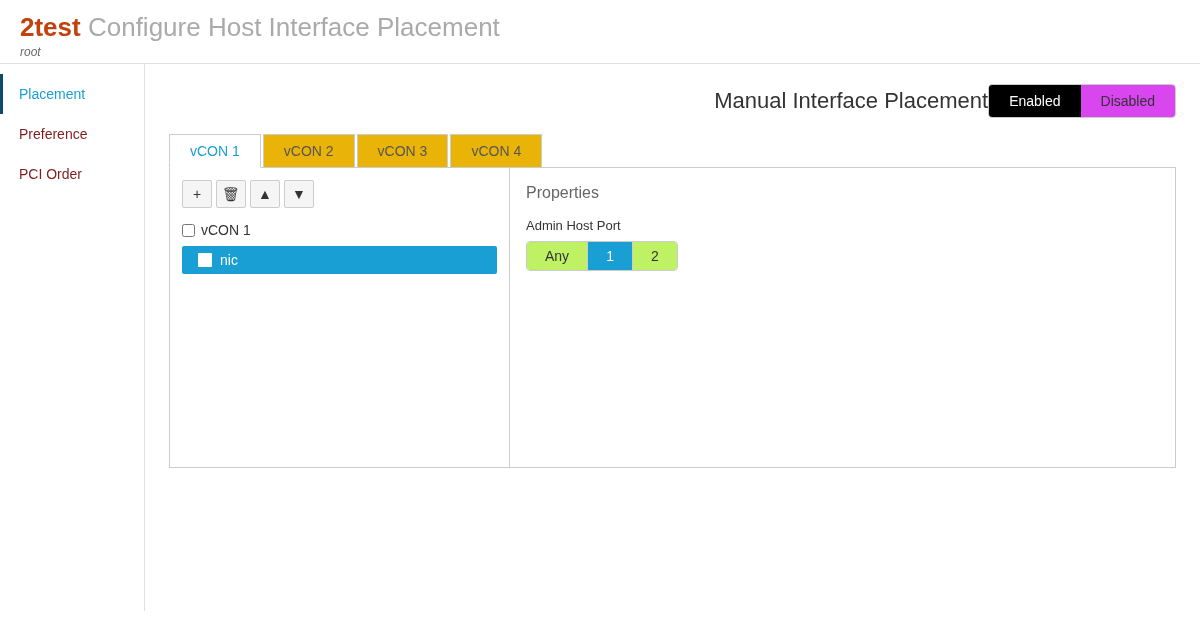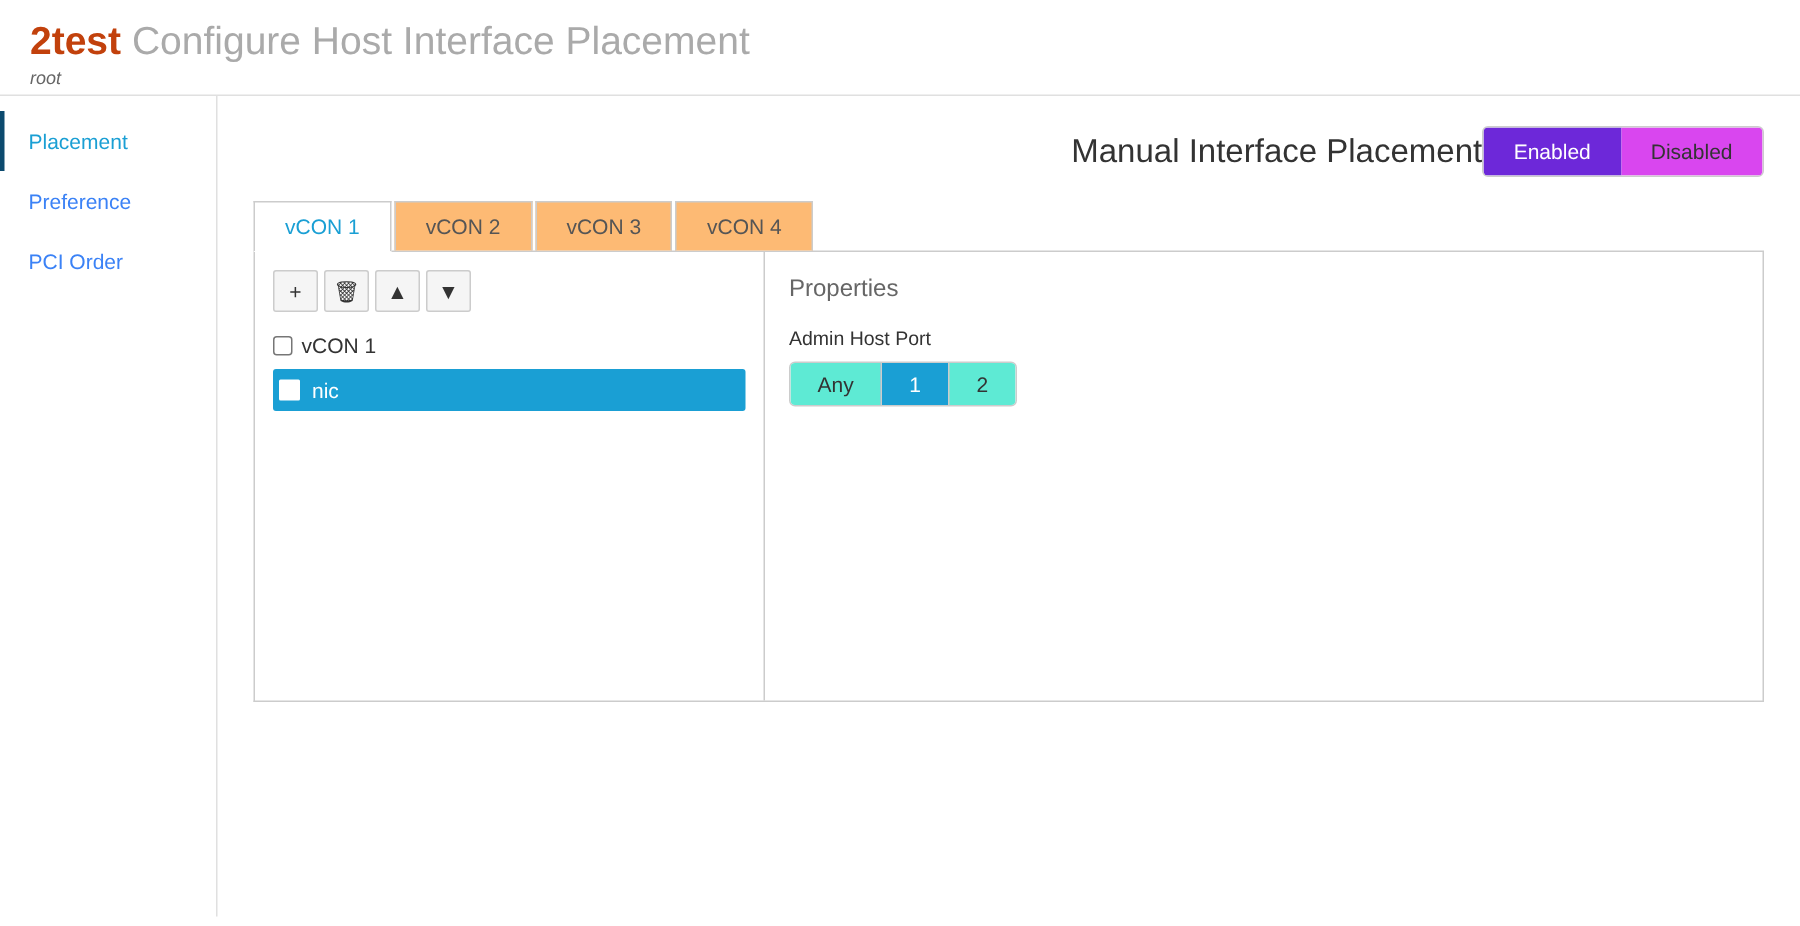--- a/index.html
+++ b/index.html
@@ -43,21 +43,21 @@
     
     .sidebar {
       width: 145px;
       border-right: 1px solid #e0e0e0;
       padding-top: 10px;
     }
     .sidebar-item {
       padding: 12px 16px;
       cursor: pointer;
       font-size: 14px;
-      color: #3b82f6;
+      color: #7f1d1d;
       border-left: 3px solid transparent;
     }
     .sidebar-item.active {
       color: #1a9fd4;
       border-left: 3px solid #0c4a6e;
       font-weight: 500;
     }
 
     
     .main {
@@ -88,36 +88,36 @@
     }
     .toggle-btn {
       padding: 8px 20px;
       border: none;
       cursor: pointer;
       font-size: 14px;
       background: #d946ef;
       color: #333;
     }
     .toggle-btn.active {
-      background: #6d28d9;
+      background: #000000;
       color: #fff;
     }
 
     
     .vcon-tabs {
       display: flex;
       border-bottom: 1px solid #ccc;
       margin-bottom: 0;
     }
     .vcon-tab {
       padding: 8px 20px;
       border: 1px solid #ccc;
       border-bottom: none;
       cursor: pointer;
-      background: #fdba74;
+      background: #eab308;
       font-size: 14px;
       color: #555;
       margin-right: 2px;
     }
     .vcon-tab.active {
       background: #fff;
       color: #1a9fd4;
       font-weight: 500;
       border-bottom: 1px solid #fff;
       margin-bottom: -1px;
@@ -170,21 +170,21 @@
       color: #333;
     }
     .vcon-item input[type="checkbox"] {
       margin-right: 6px;
     }
 
     
     .nic-item {
       display: flex;
       align-items: center;
-      padding: 6px 4px;
+      padding: 6px 16px;
       background: #1a9fd4;
       color: #fff;
       cursor: pointer;
       border-radius: 2px;
       font-size: 14px;
     }
     .nic-icon {
       width: 14px;
       height: 14px;
       background: #fff;
@@ -216,21 +216,21 @@
       border: 1px solid #ccc;
       border-radius: 4px;
       overflow: hidden;
       width: fit-content;
     }
     .port-btn {
       padding: 6px 18px;
       border: none;
       cursor: pointer;
       font-size: 14px;
-      background: #5eead4;
+      background: #bef264;
       color: #333;
     }
     .port-btn.active {
       background: #1a9fd4;
       color: #fff;
     }
     .port-btn + .port-btn {
       border-left: 1px solid #ccc;
     }
   </style>

